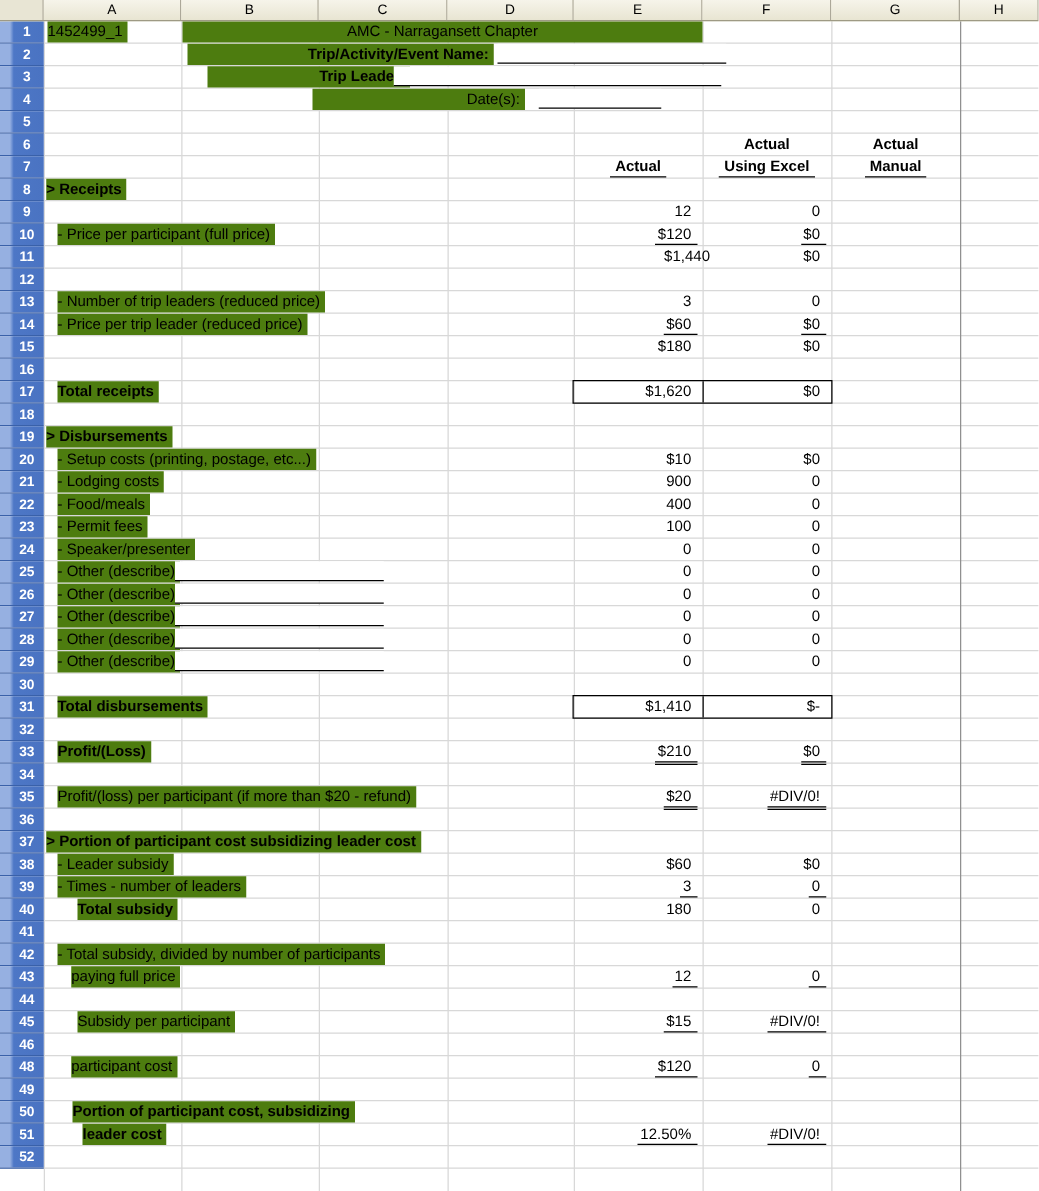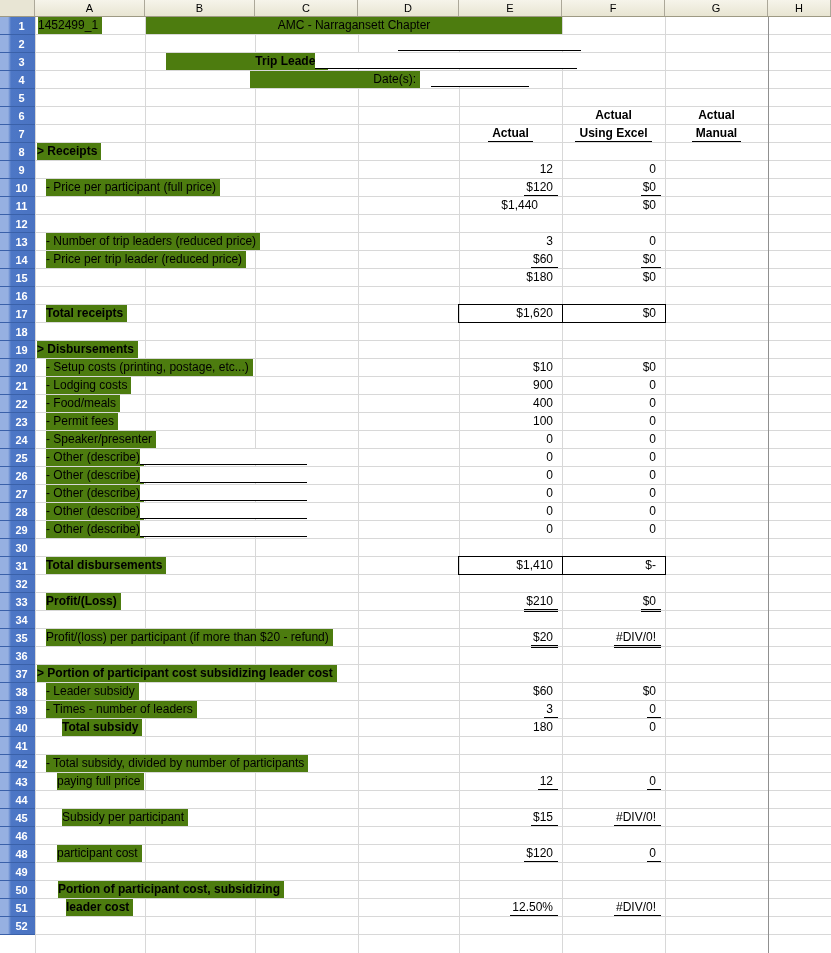--- a/index.html
+++ b/index.html
@@ -56,20 +56,21 @@
       <div class="col-h" style="width: 63px;">H</div>
     </div>
   <div class="rows">
       <div class="row">
         <div class="rh">1</div>
         <div class="t" style="left: 38px;">1452499_1</div>
         <div class="t center" style="left: 146px; width: 416px;">AMC - Narragansett Chapter</div>
       </div>
       <div class="row">
         <div class="rh">2</div>
+        <div class="t b right" style="left: 150px; width: 245px;">Trip/Activity/Event Name:</div>
         <div class="blank" style="left: 398px; width: 183px;"></div>
       </div>
       <div class="row">
         <div class="rh">3</div>
         <div class="t b right" style="left: 166px; width: 162px;">Trip Leader:</div>
         <div class="blank" style="left: 315px; width: 262px;"></div>
       </div>
       <div class="row">
         <div class="rh">4</div>
         <div class="t right" style="left: 250px; width: 170px;">Date(s):</div>
@@ -99,21 +100,21 @@
         <div class="cell" style="left: 562px; width: 103px;"><span class="val">0</span></div>
       </div>
       <div class="row">
         <div class="rh">10</div>
         <div class="t" style="left: 46px;">- Price per participant (full price)</div>
         <div class="cell" style="left: 459px; width: 103px;"><span class="val u">$120</span></div>
         <div class="cell" style="left: 562px; width: 103px;"><span class="val u">$0</span></div>
       </div>
       <div class="row">
         <div class="rh">11</div>
-        <div class="cell" style="left: 444px; width: 103px;"><span class="val">$1,440</span></div>
+        <div class="cell" style="left: 474px; width: 103px;"><span class="val">$1,440</span></div>
         <div class="cell" style="left: 562px; width: 103px;"><span class="val">$0</span></div>
       </div>
       <div class="row">
         <div class="rh">12</div>
       </div>
       <div class="row">
         <div class="rh">13</div>
         <div class="t" style="left: 46px;">- Number of trip leaders (reduced price)</div>
         <div class="cell" style="left: 459px; width: 103px;"><span class="val">3</span></div>
         <div class="cell" style="left: 562px; width: 103px;"><span class="val">0</span></div>

